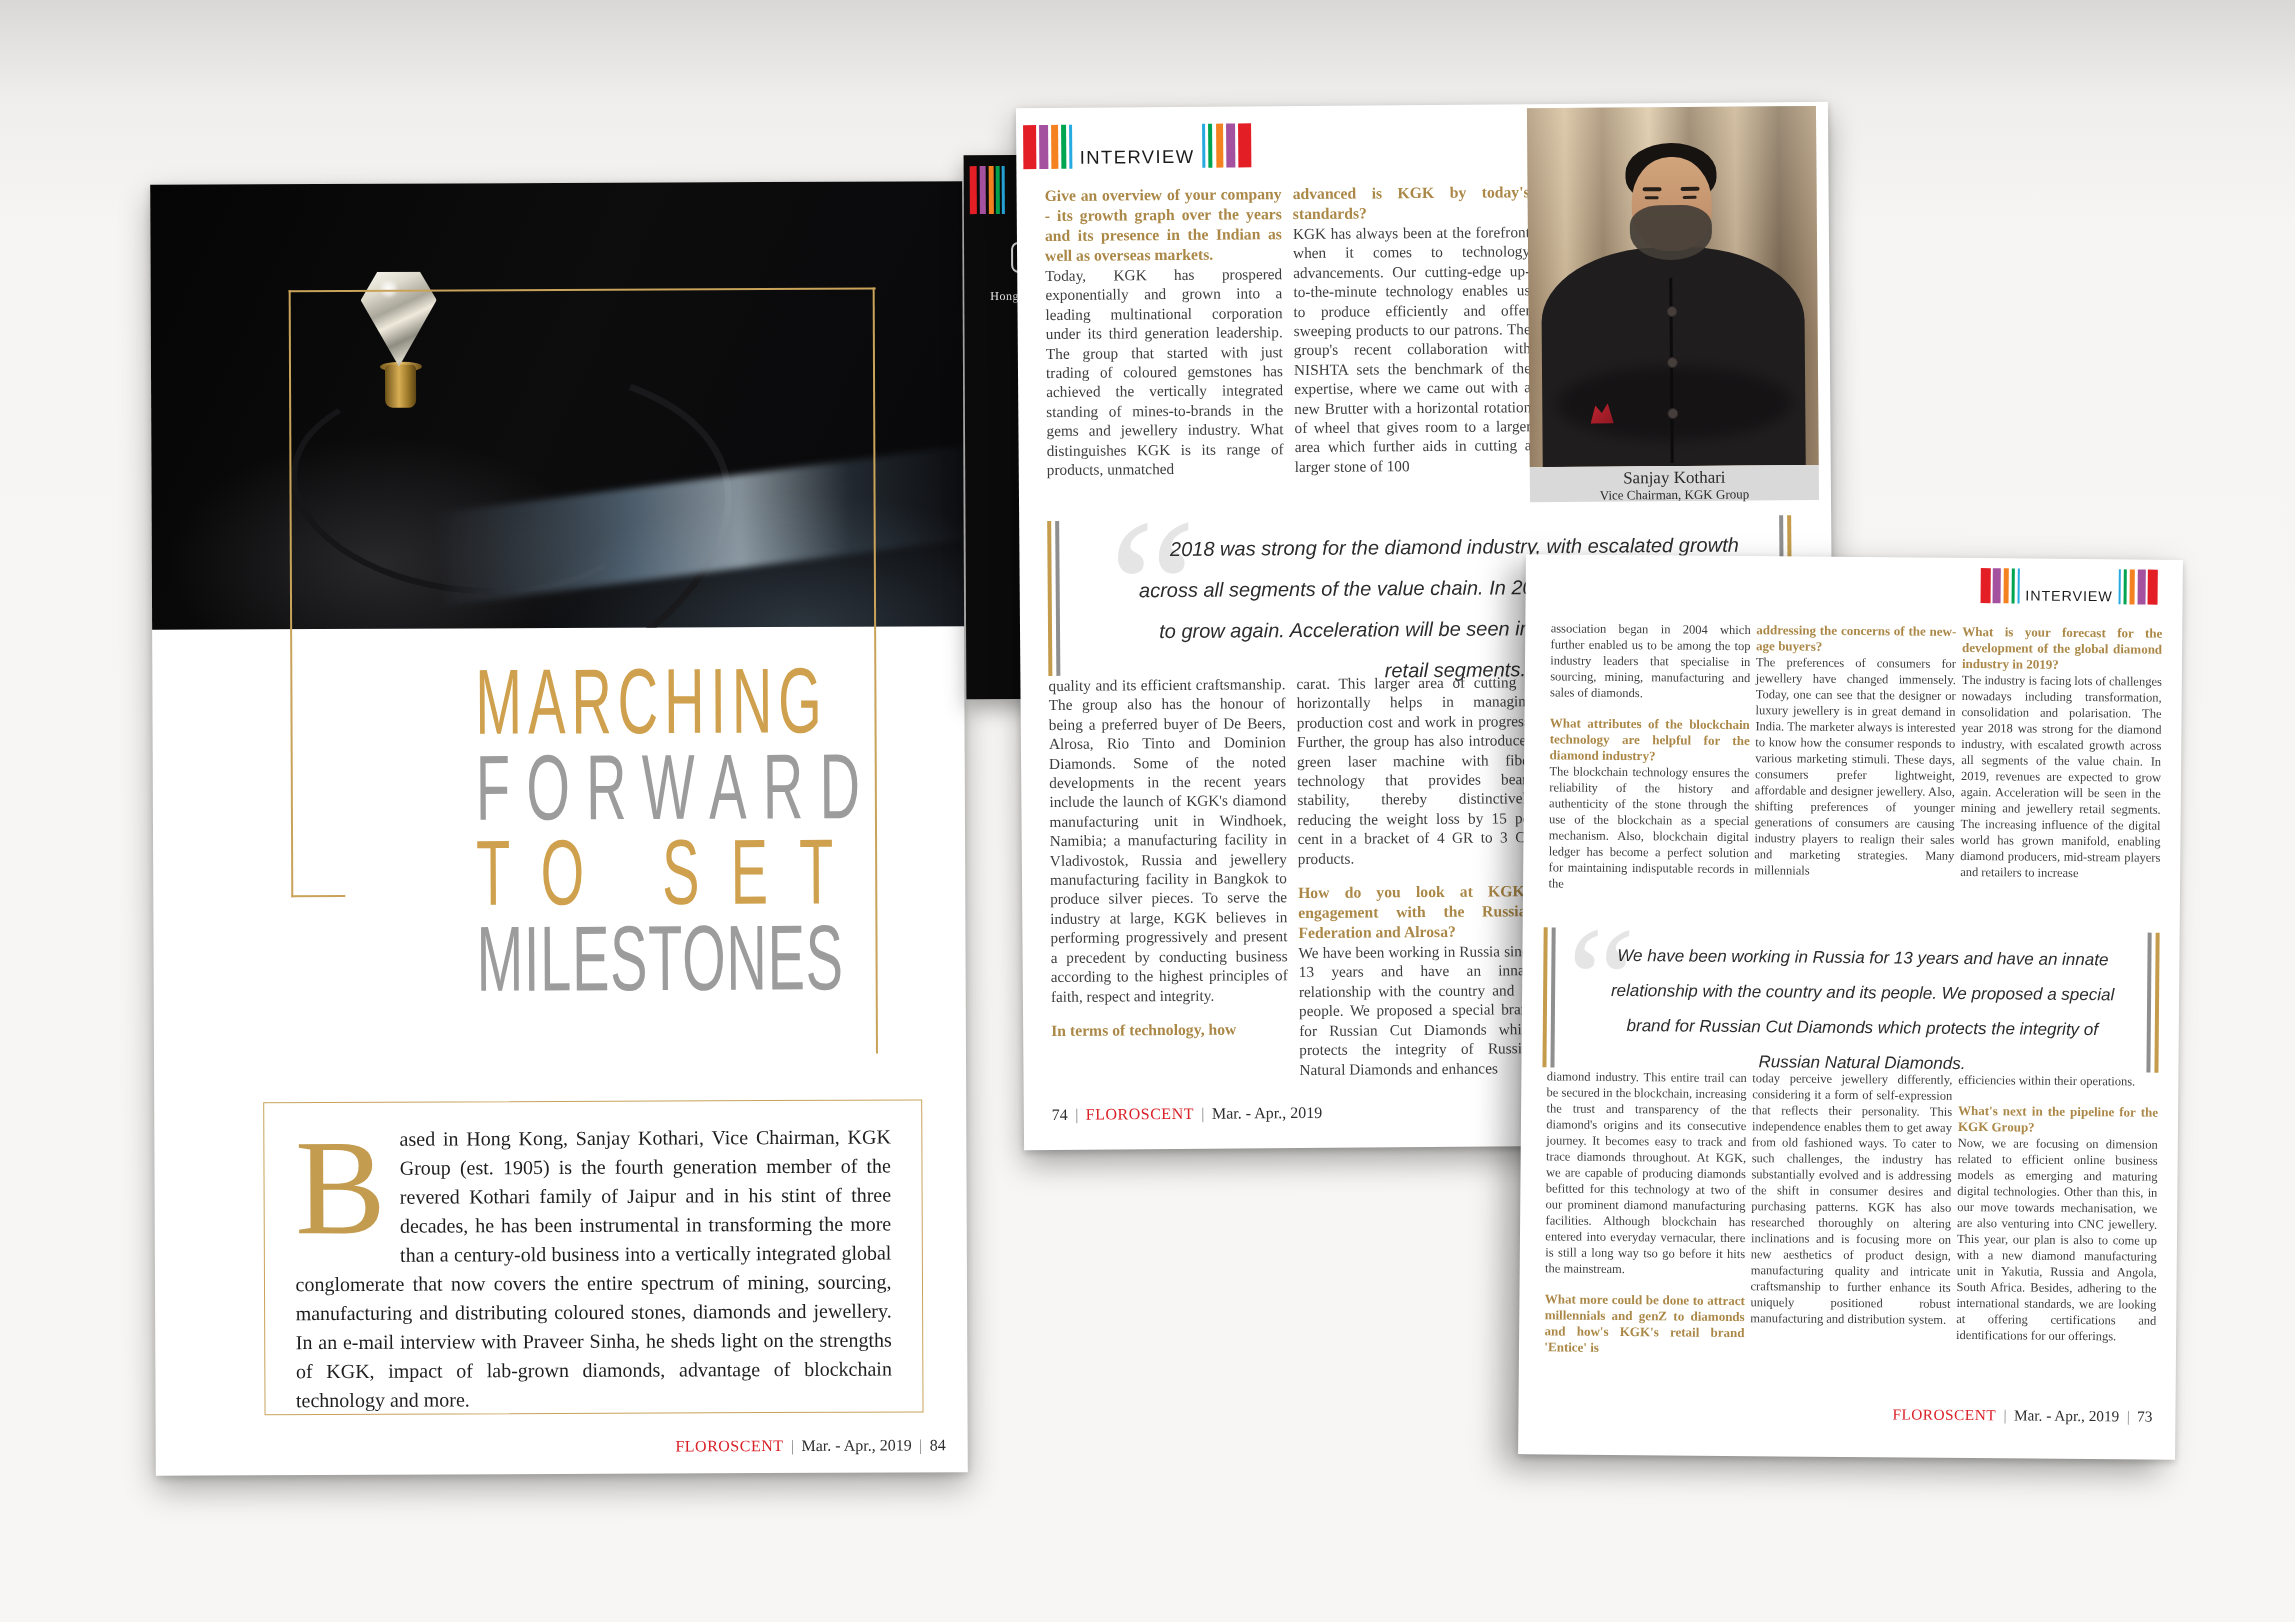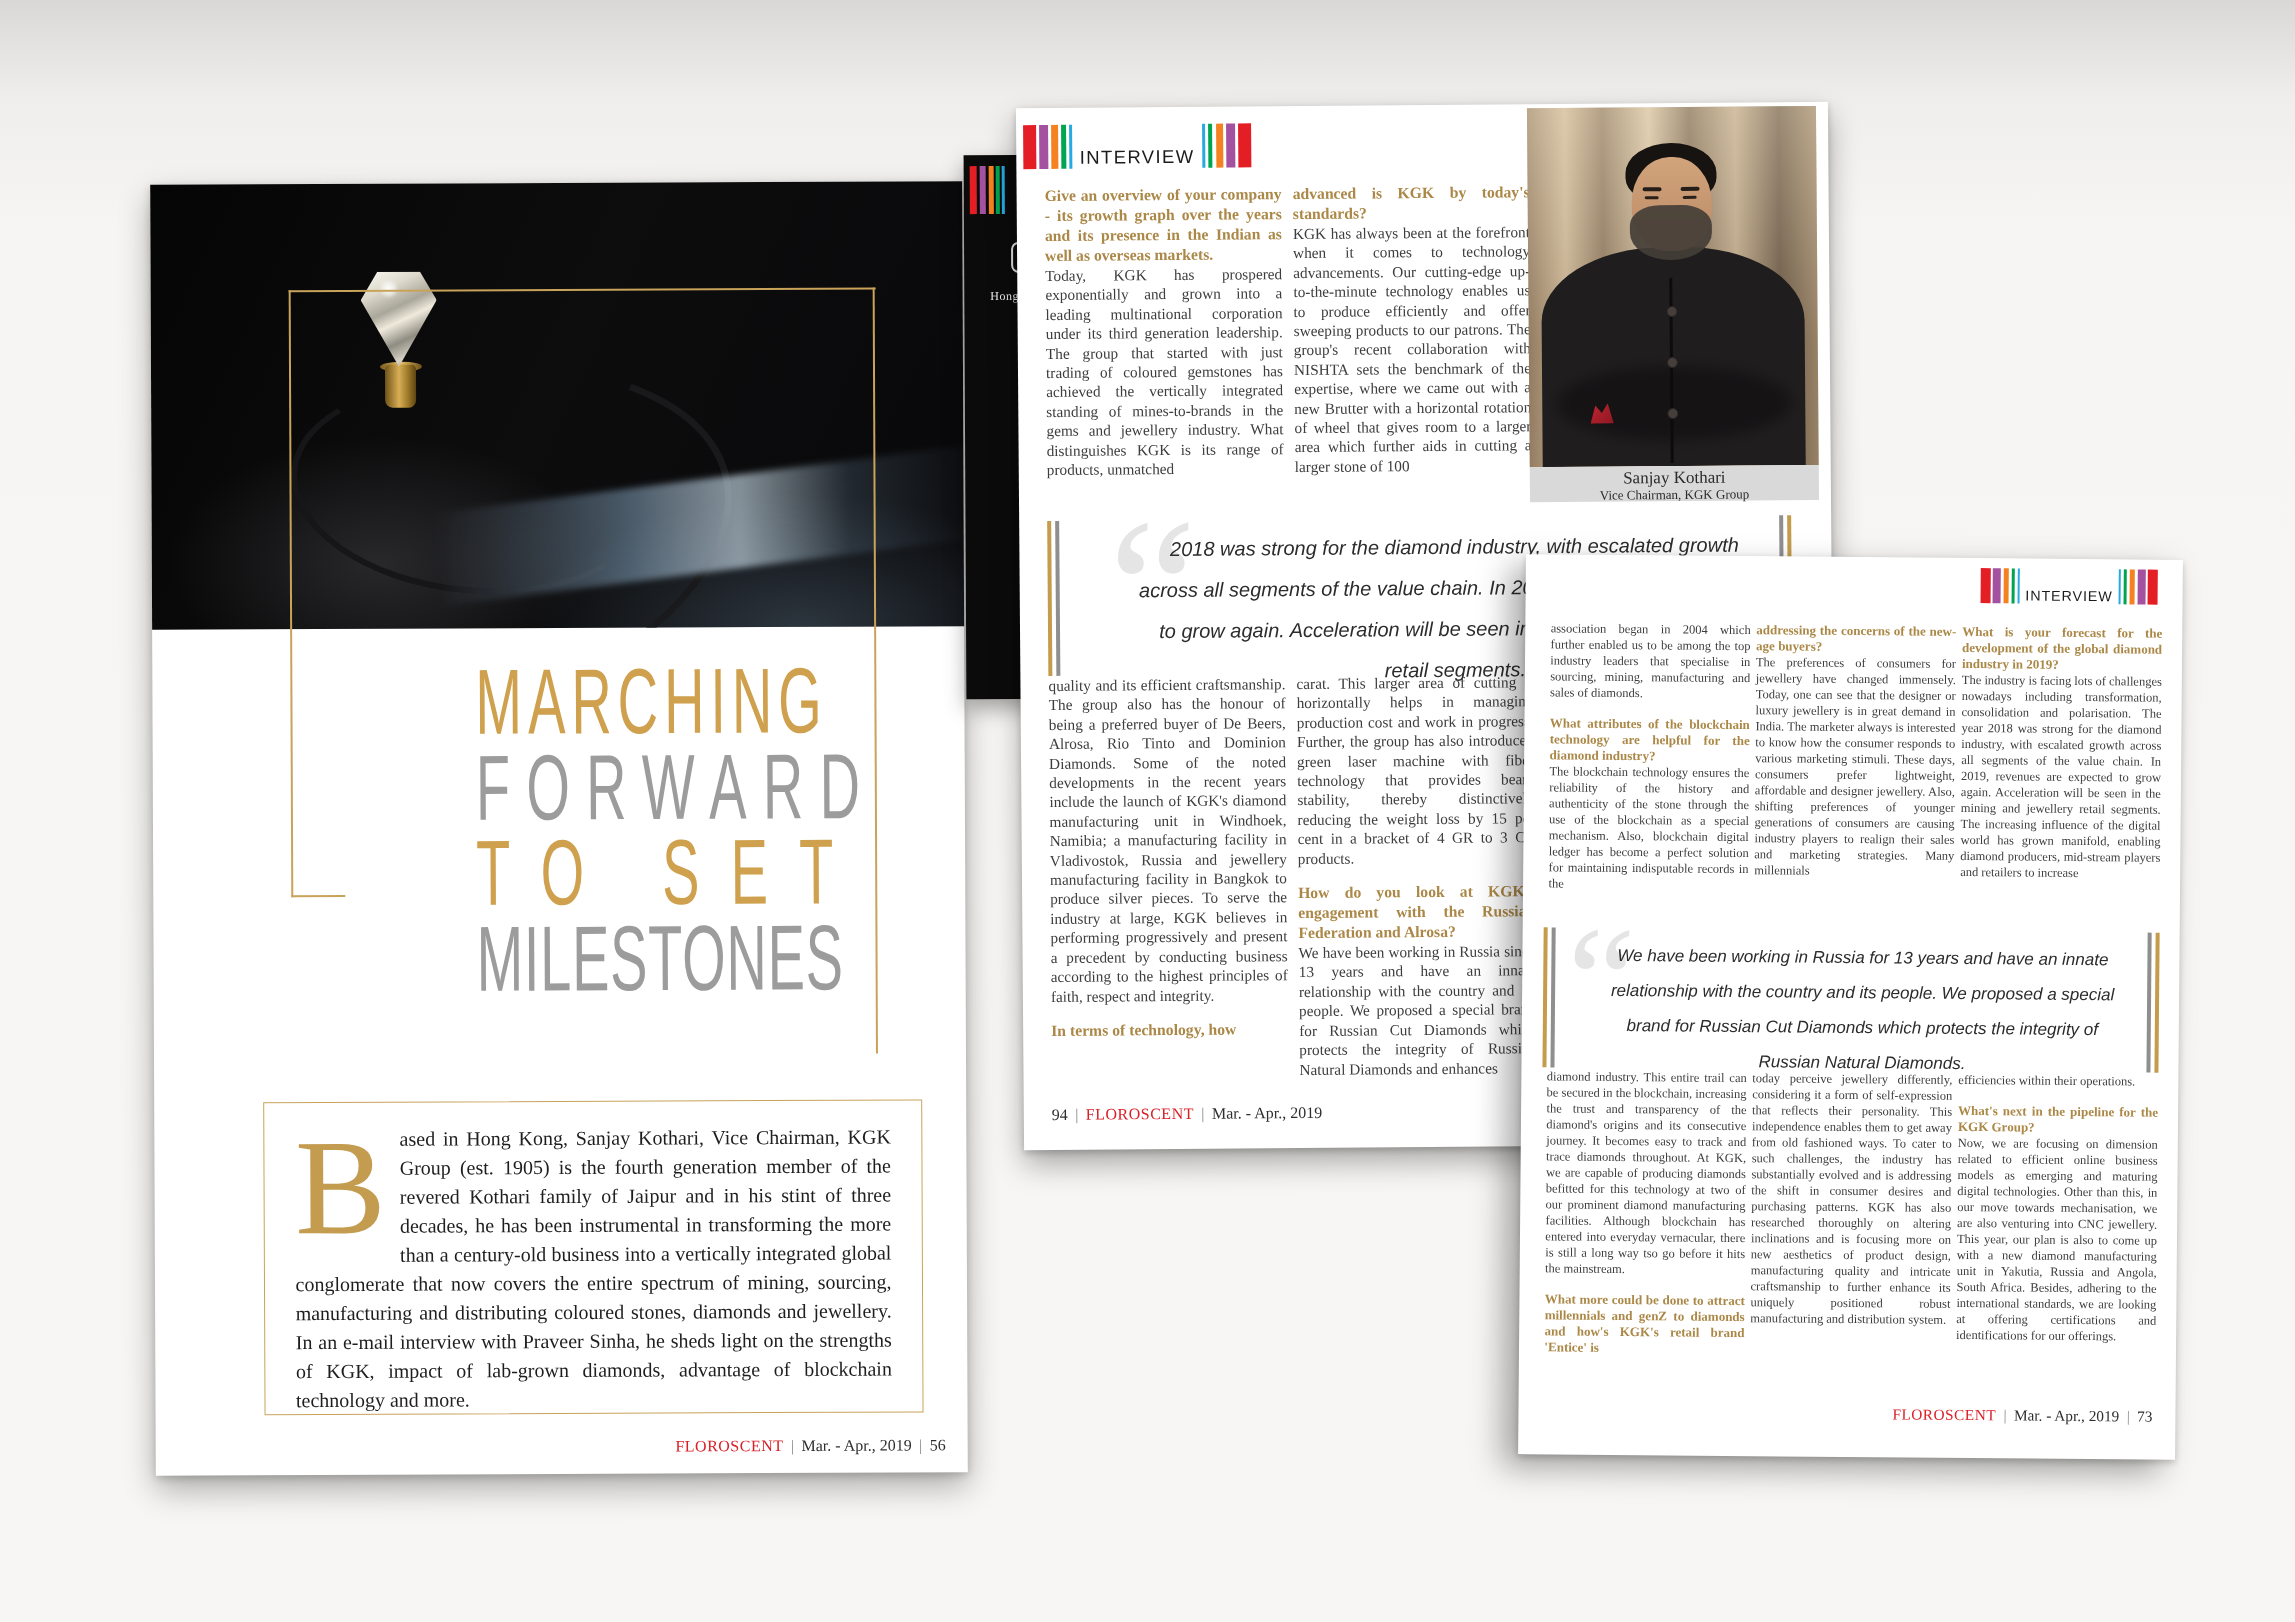--- a/index.html
+++ b/index.html
@@ -169,21 +169,21 @@
     <div class="tl tl2">FORWARD</div>
     <div class="tl tl3">TO SET</div>
     <div class="tl tl4">MILESTONES</div>
 
     <div class="introbox">
       <span class="dropcap">B</span>
       <p class="introtext">ased in Hong Kong, Sanjay Kothari, Vice Chairman, KGK Group (est. 1905) is the fourth generation member of the revered Kothari family of Jaipur and in his stint of three decades, he has been instrumental in transforming the more than a century-old business into a vertically integrated global conglomerate that now covers the entire spectrum of mining, sourcing, manufacturing and distributing coloured stones, diamonds and jewellery. In an e-mail interview with Praveer Sinha, he sheds light on the strengths of KGK, impact of lab-grown diamonds, advantage of blockchain technology and more.</p>
     </div>
 
     <div class="foot foot63">
-      <span class="brand">FLOROSCENT</span><span class="sep">|</span><span>Mar. - Apr., 2019</span><span class="sep">|</span><span>56</span>
+      <span class="brand">FLOROSCENT</span><span class="sep">|</span><span>Mar. - Apr., 2019</span><span class="sep">|</span><span>84</span>
     </div>
   </div>
 
   <div class="page backpage">
     <div class="bp-stripes stripes">
       <span class="s-red" style="width:7.9px"></span>
       <span class="s-purple" style="width:6px"></span>
       <span class="s-orange" style="width:4.6px"></span>
       <span class="s-green" style="width:3.2px"></span>
       <span class="s-blue" style="width:2.3px"></span>
@@ -261,21 +261,21 @@
       <p>quality and its efficient craftsmanship. The group also has the honour of being a preferred buyer of De Beers, Alrosa, Rio Tinto and Dominion Diamonds. Some of the noted developments in the recent years include the launch of KGK's diamond manufacturing unit in Windhoek, Namibia; a manufacturing facility in Vladivostok, Russia and jewellery manufacturing facility in Bangkok to produce silver pieces. To serve the industry at large, KGK believes in performing progressively and present a precedent by conducting business according to the highest principles of faith, respect and integrity.</p>
       <p class="qhead h64 gap">In terms of technology, how</p>
     </div>
     <div class="colblock c64d b64">
       <p>carat. This larger area of cutting it horizontally helps in managing production cost and work in progress. Further, the group has also introduced green laser machine with fiber technology that provides beam stability, thereby distinctively reducing the weight loss by 15 per cent in a bracket of 4 GR to 3 CT products.</p>
       <p class="qhead h64 gap">How do you look at KGK's engagement with the Russian Federation and Alrosa?</p>
       <p>We have been working in Russia since 13 years and have an innate relationship with the country and its people. We proposed a special brand for Russian Cut Diamonds which protects the integrity of Russian Natural Diamonds and enhances</p>
     </div>
 
     <div class="foot foot64">
-      <span class="num">94</span><span class="sep">|</span><span class="brand">FLOROSCENT</span><span class="sep">|</span><span>Mar. - Apr., 2019</span>
+      <span class="num">74</span><span class="sep">|</span><span class="brand">FLOROSCENT</span><span class="sep">|</span><span>Mar. - Apr., 2019</span>
     </div>
   </div>
 
   <div class="page p65">
     <div class="hdr65">
       <div class="stripes">
         <span class="s-red t-w1"></span>
         <span class="s-purple t-w2"></span>
         <span class="s-orange t-w3"></span>
         <span class="s-green t-w4"></span>

